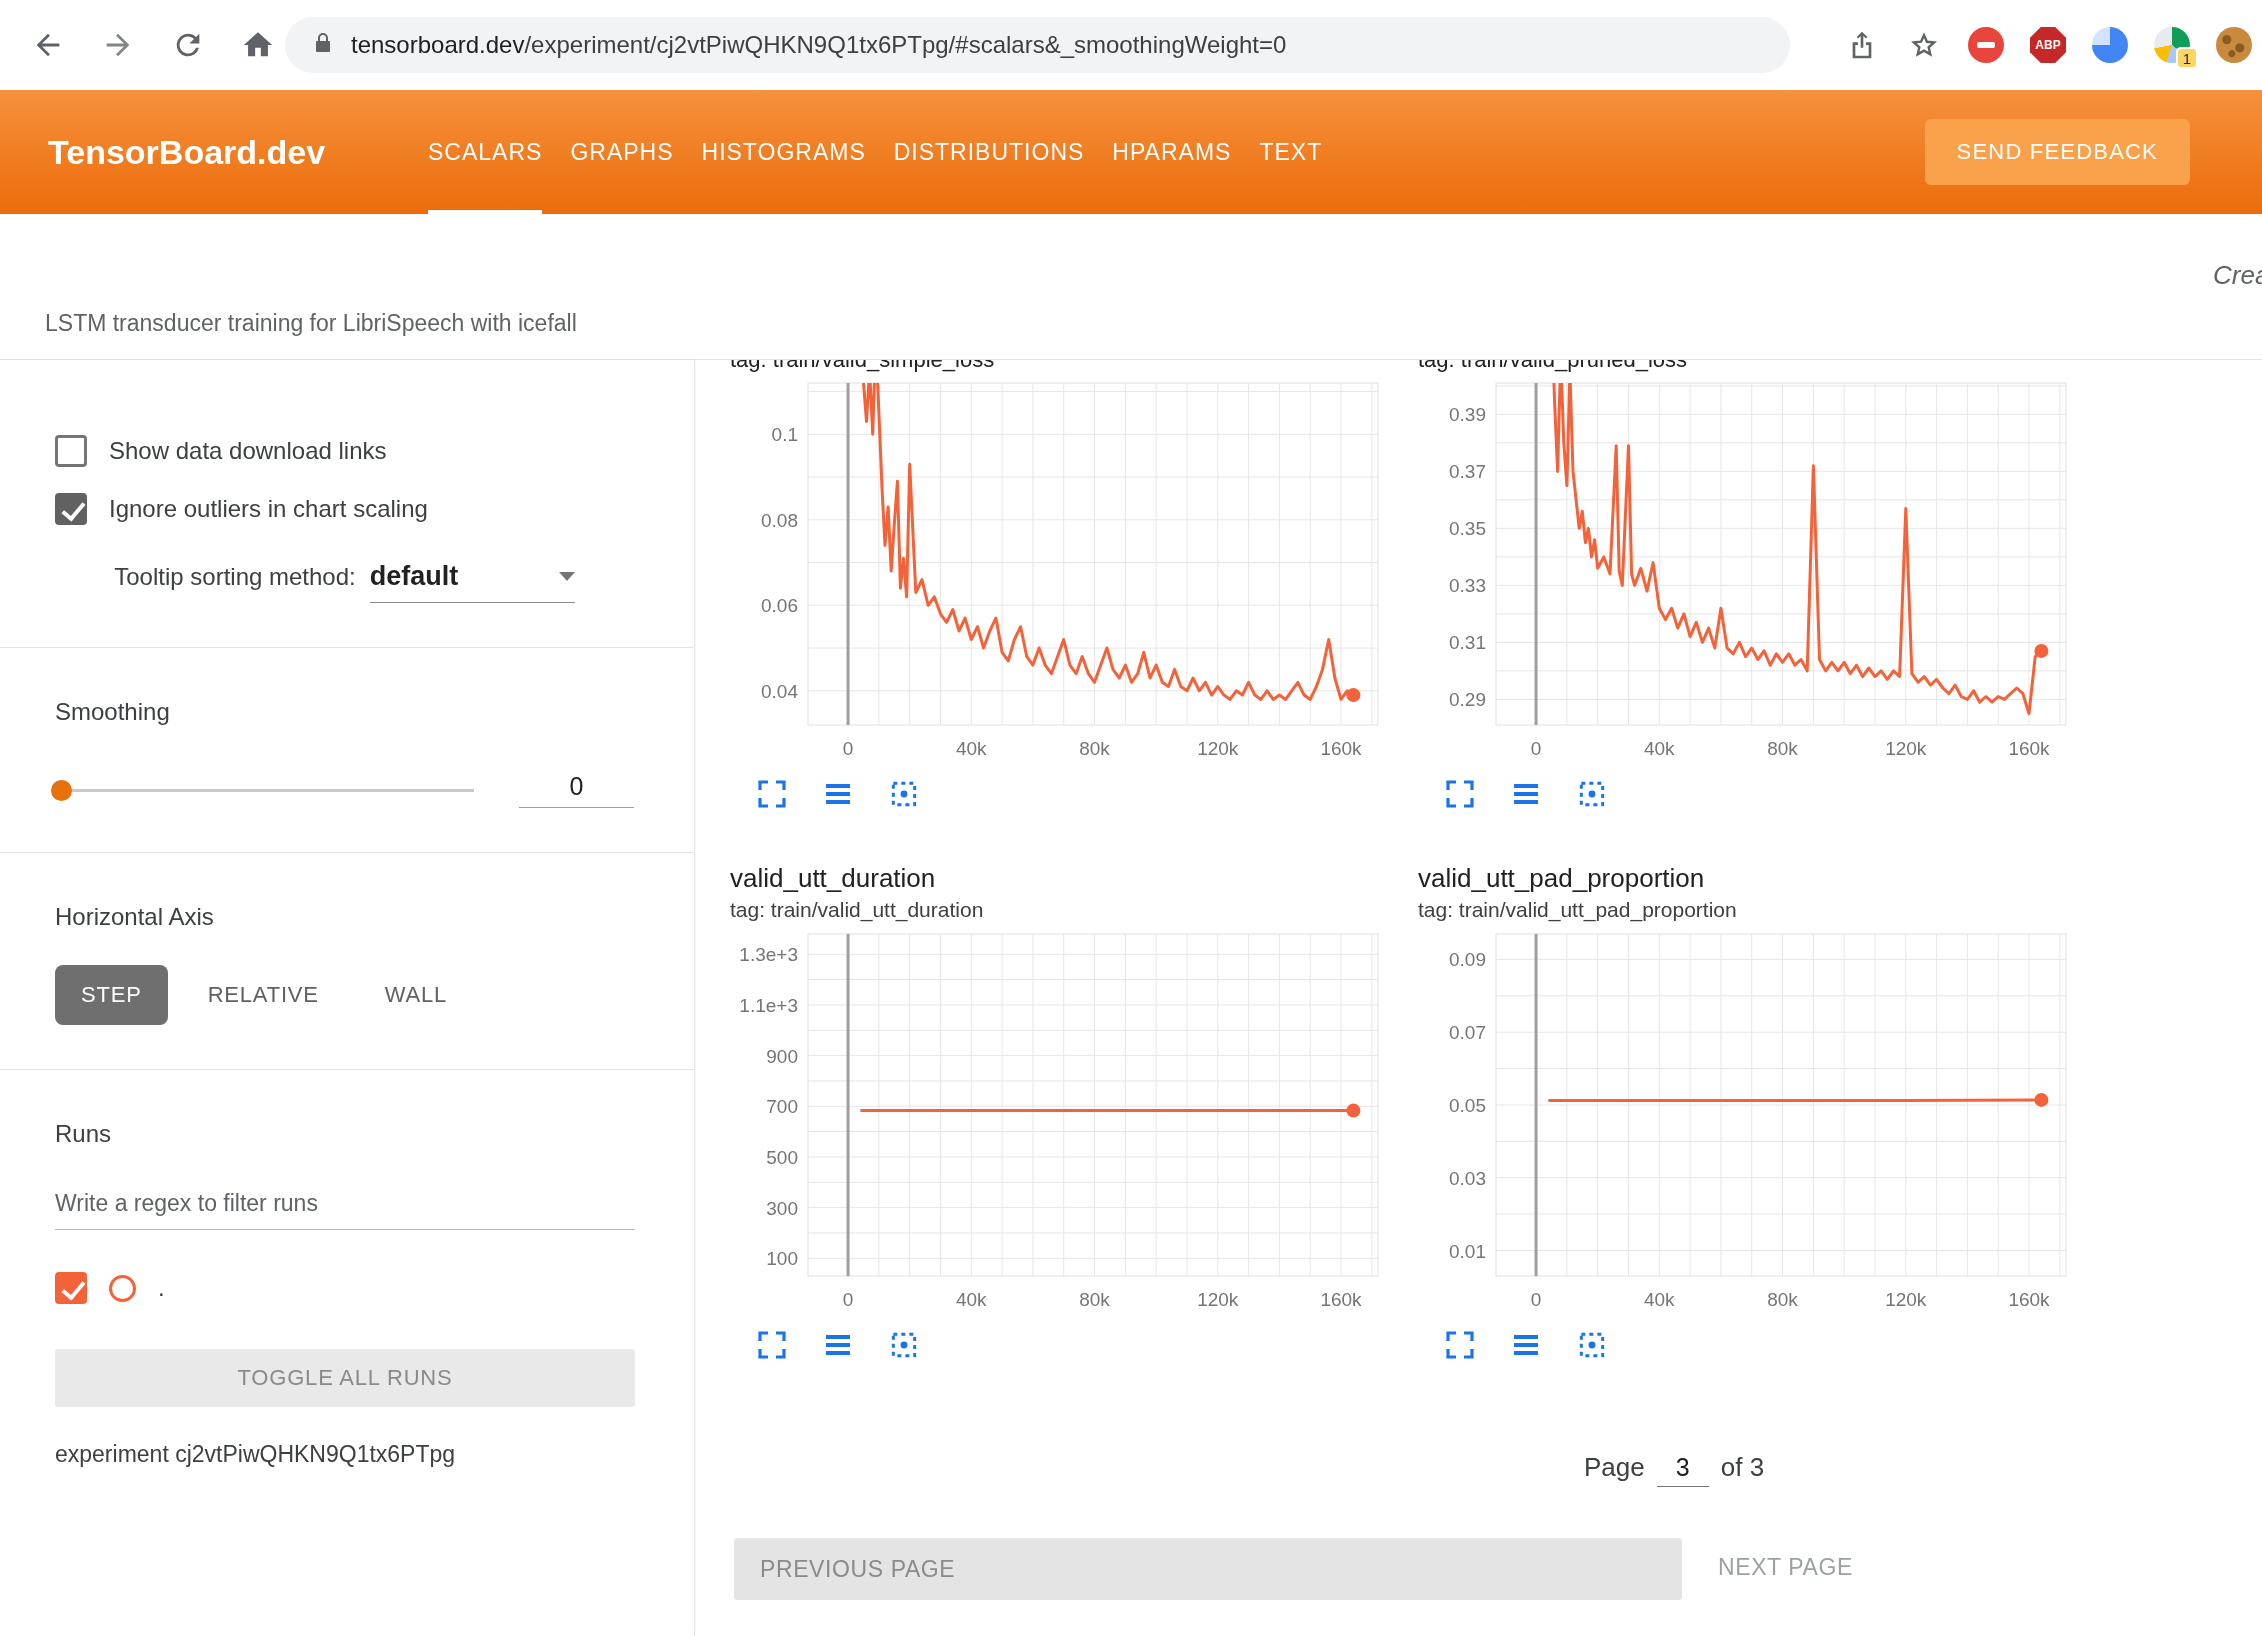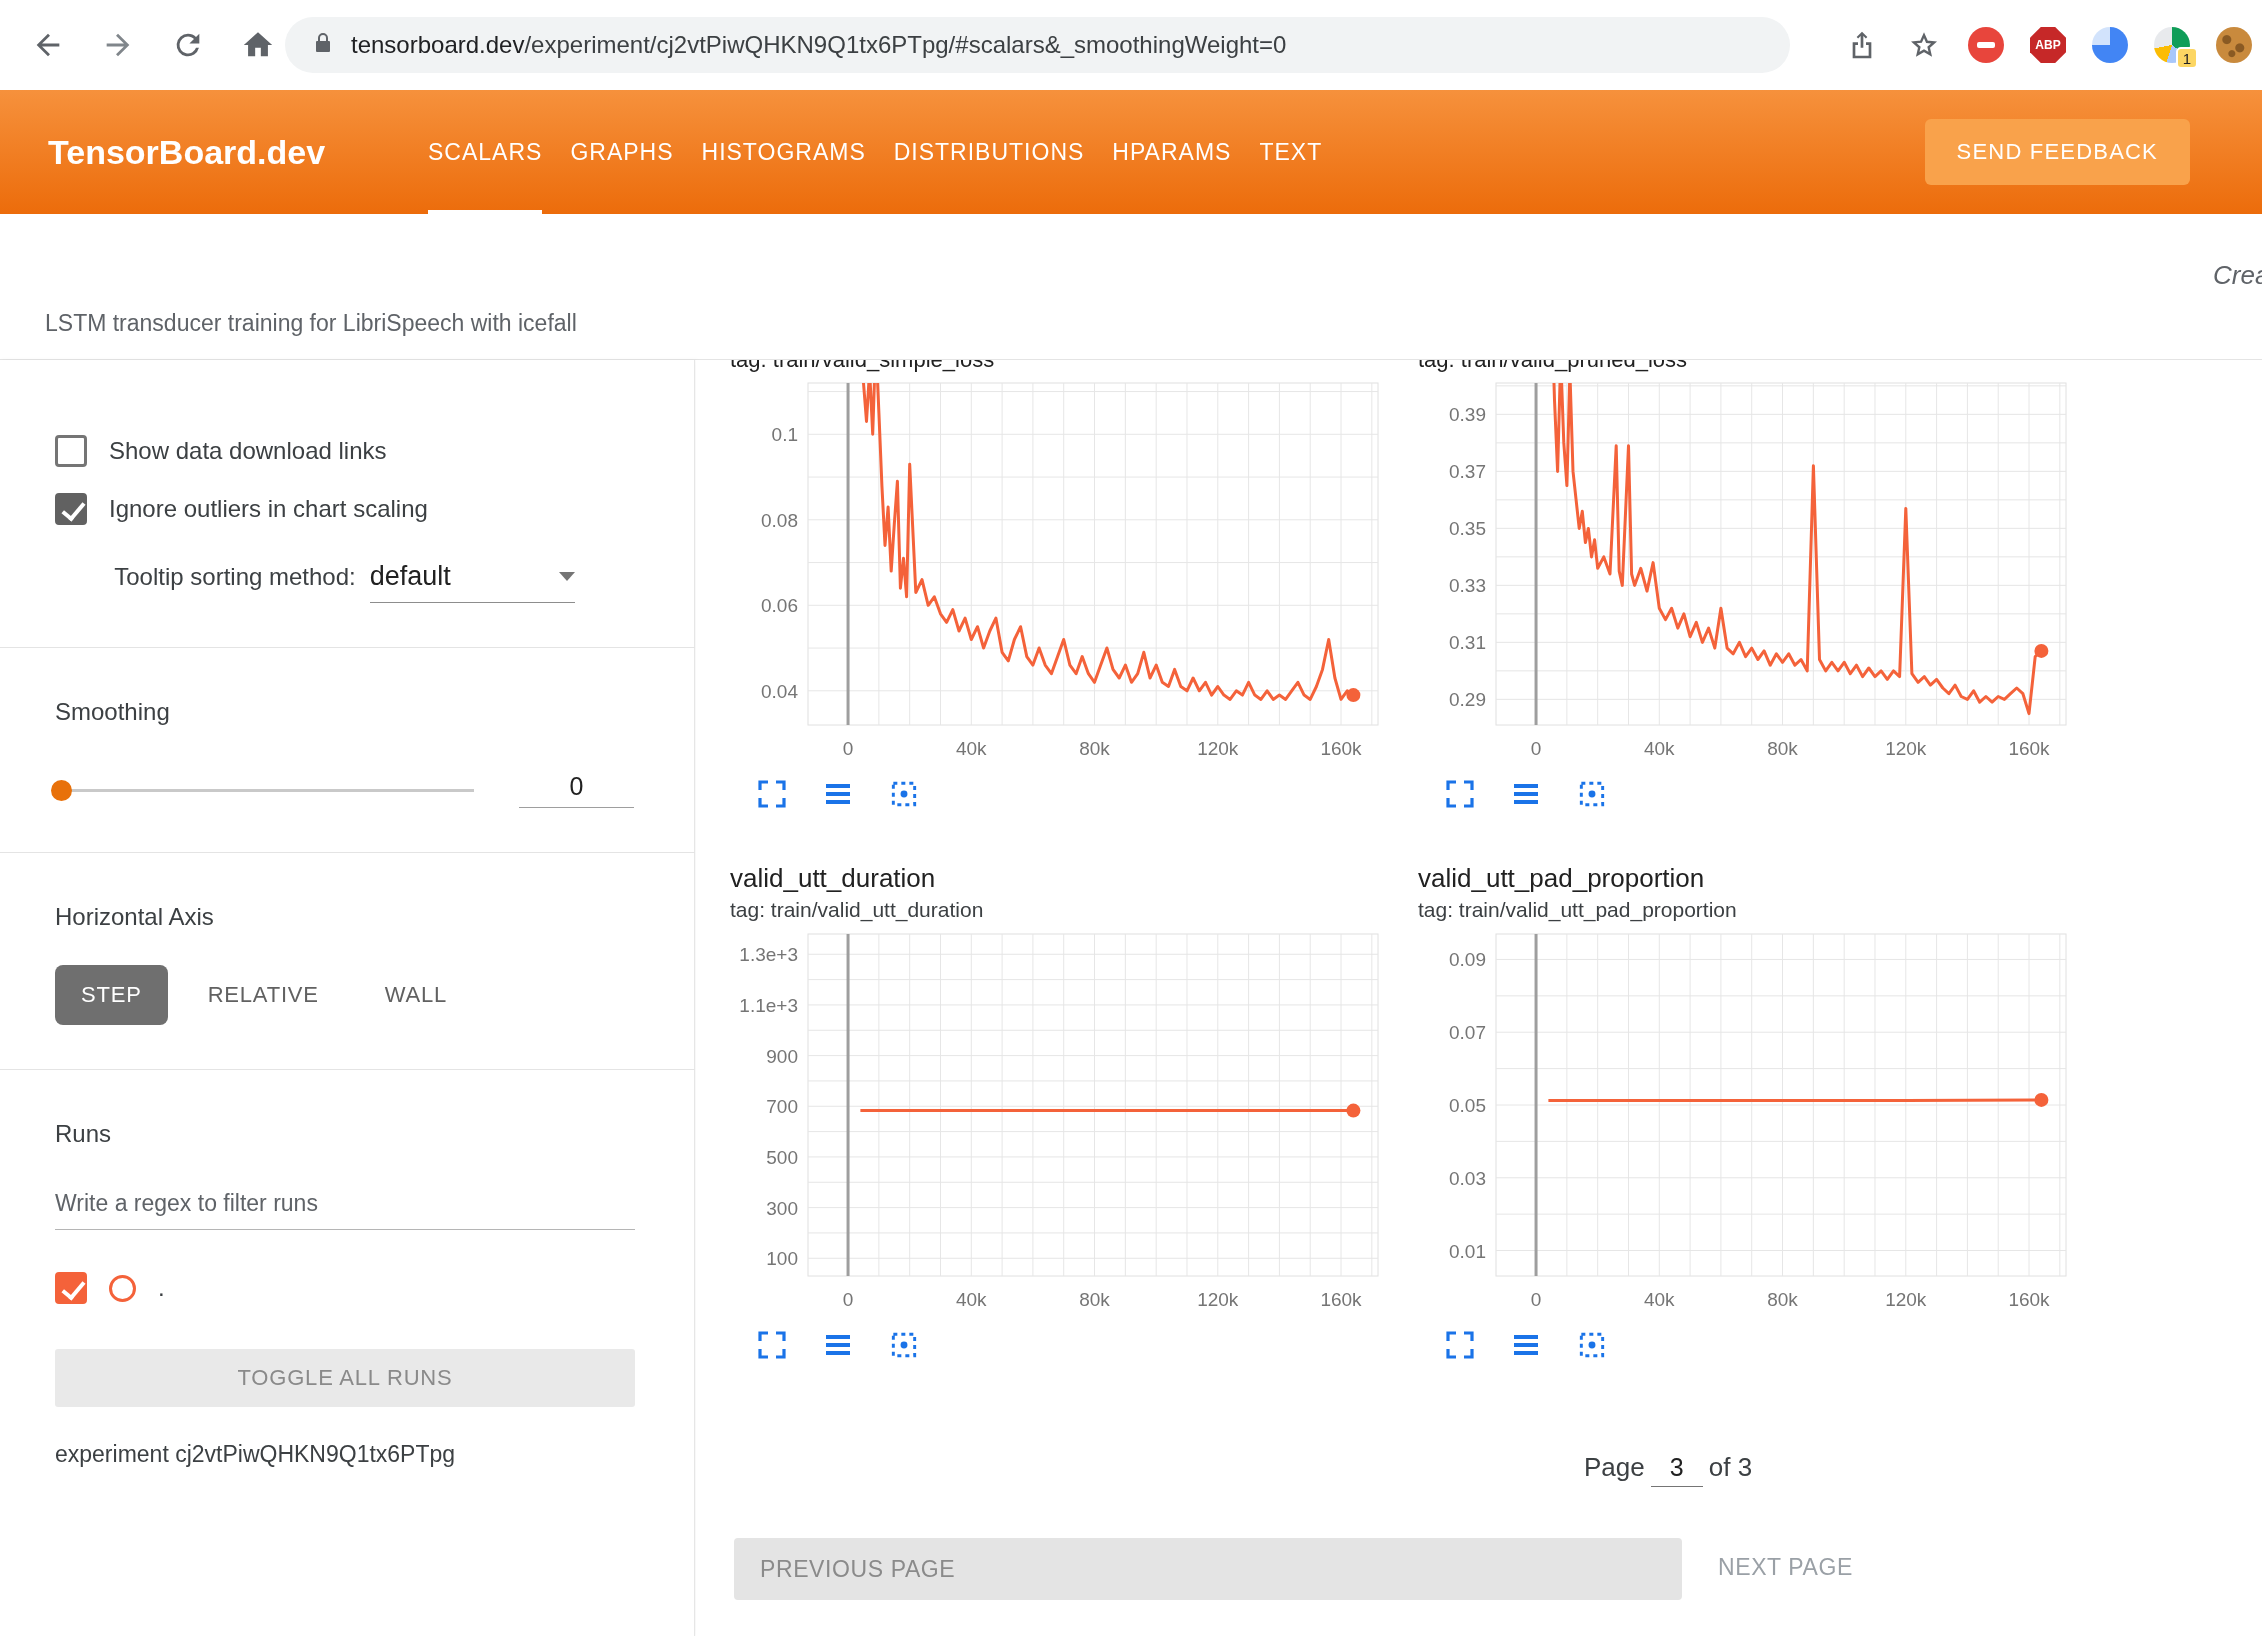--- a/index.html
+++ b/index.html
@@ -58,21 +58,21 @@
   .cb-row { display:flex; align-items:center; margin-bottom:26px; cursor:pointer; }
   .cb { width:32px; height:32px; border:3px solid #757575; border-radius:4px; flex:0 0 auto; position:relative; }
   .cb.checked { background:#616161; border-color:#616161; }
   .cb.checked::after, .cb.orange::after { content:""; position:absolute; left:9px; top:2px; width:9px;
     height:18px; border:solid #fff; border-width:0 4px 4px 0; transform:rotate(40deg); }
   .cb.orange { background:#f4623a; border-color:#f4623a; }
   .cb-label { font-size:24px; color:#3c4043; margin-left:22px; }
   .tooltip-row { margin-top:36px; display:flex; align-items:baseline;justify-content:center; }
   .tooltip-label { font-size:24px; color:#3c4043; }
   .select-box { display:inline-flex; align-items:center; justify-content:space-between; width:205px;
-    border-bottom:1px solid #8d8d8d; padding-bottom:10px; margin-left:14px; cursor:pointer; }
+    border-bottom:1px solid #8d8d8d; padding-bottom:10px; margin-left:14px; cursor:pointer;font-weight:bold; }
   .select-value { font-size:27px; color:#212121; }
   .caret { width:0; height:0; border-left:8px solid transparent; border-right:8px solid transparent;
     border-top:9px solid #757575; }
   .sb-divider { margin:44px 0 0 -55px; width:695px; height:1px; background:#e4e4e4; }
   .sb-heading { font-size:24px; color:#3c4043; margin-top:50px; }
   .slider-row { margin-top:46px; display:flex; align-items:center; }
   .slider-track { flex:1; height:3px; background:#c9c9c9; position:relative; cursor:pointer; }
   .slider-thumb { position:absolute; left:-4px; top:-9px; width:21px; height:21px; border-radius:50%;
     background:#e8710a; }
   .slider-value { width:115px; margin-left:45px; border:none; border-bottom:1px solid #9e9e9e;
@@ -97,21 +97,21 @@
   .chart-row.second { margin-top:52px; }
   .chart-card { width:672px; }
   .chart-title { font-size:26px; color:#212121; margin-bottom:4px; }
   .chart-tag { font-size:21px; color:#3c4043; margin-bottom:6px; }
   .tag-clip { height:15px; overflow:hidden; margin-bottom:2px; }
   .tag-clip span { display:inline-block; font-size:22px; color:#212121; transform:translateY(-13px); }
   .chart-svg-host { width:660px; height:390px; }
   .chart-actions { margin-top:10px; padding-left:25px; display:flex; gap:32px; align-items:center; }
   .chart-action { width:34px; height:34px; cursor:pointer; display:flex; align-items:center; justify-content:center; }
 
-  .pagination { position:absolute; left:888px; top:1092px; display:flex; align-items:baseline; gap:6px; }
+  .pagination { position:absolute; left:888px; top:1092px; display:flex; align-items:baseline; gap:12px; }
   .page-label, .of-label { font-size:26px; color:#3c4043; }
   .page-input { width:52px; border:none; border-bottom:1px solid #757575; font-size:25px;
     text-align:center; font-family:inherit; color:#212121; background:transparent; padding-bottom:4px; }
   .prev-btn { position:absolute; left:38px; top:1178px; width:948px; height:62px; background:#e4e4e4;
     border:none; border-radius:4px; color:#8a8a8a; font-size:23px; letter-spacing:0.6px;
     text-align:left; padding-left:26px; cursor:pointer; font-family:inherit; }
   .next-btn { position:absolute; left:1022px; top:1194px; background:none; border:none; color:#9aa0a6;
     font-size:23px; letter-spacing:0.6px; cursor:pointer; font-family:inherit; }
 </style>
 </head>

